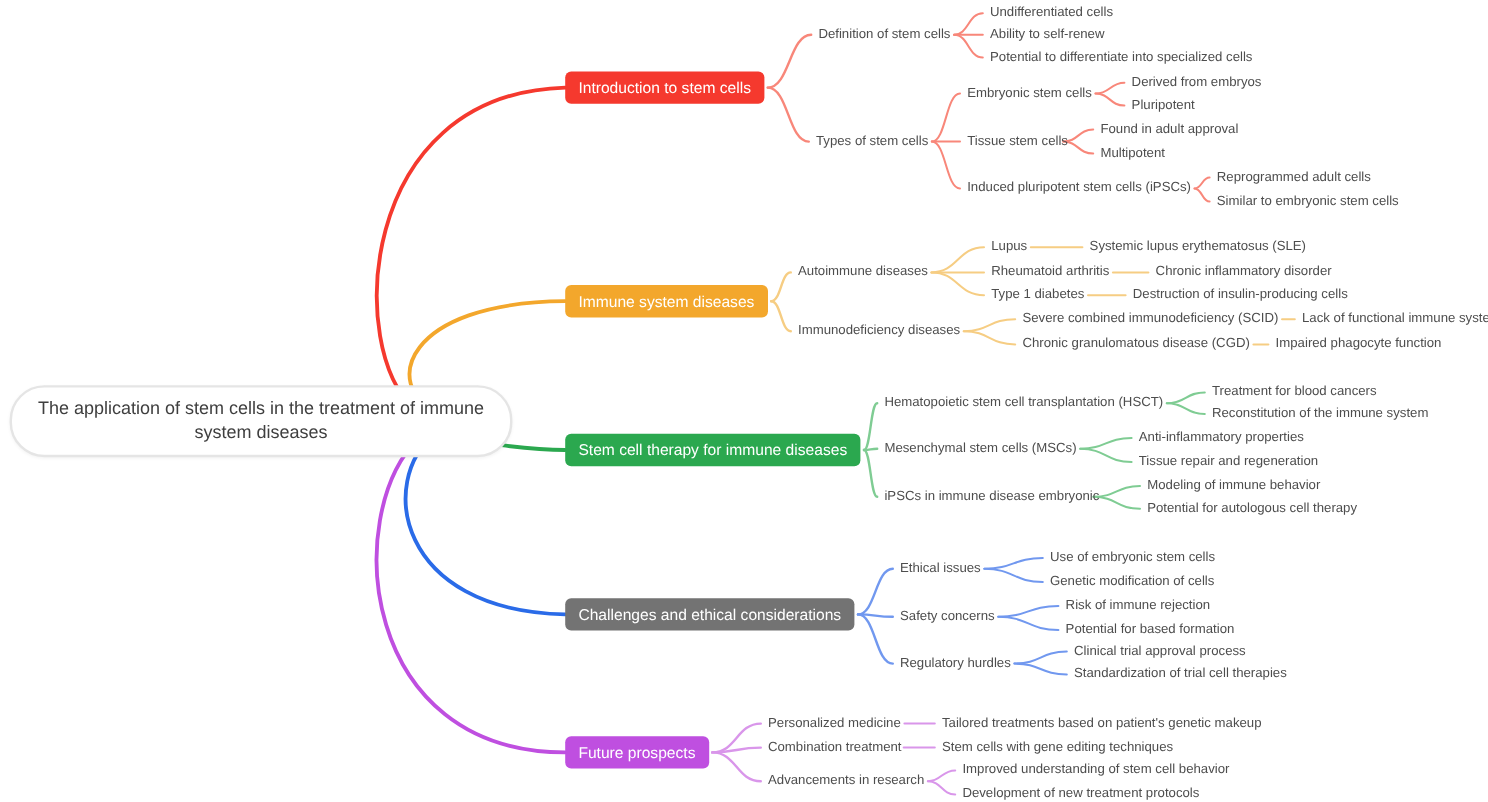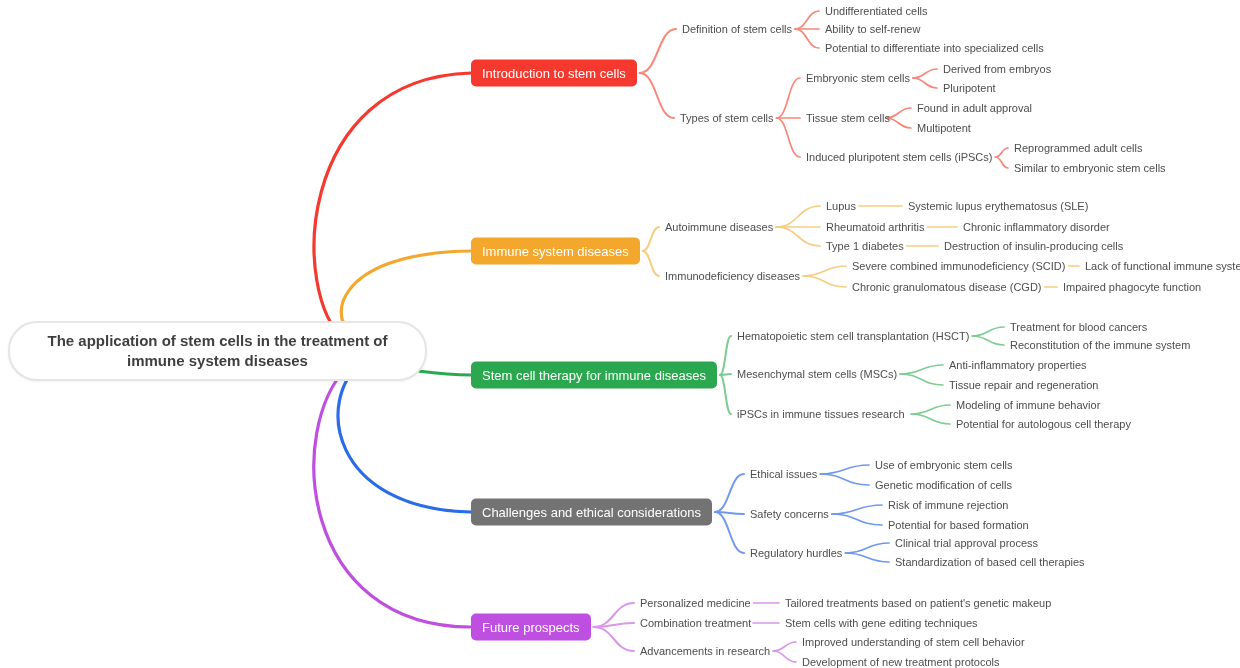--- a/index.html
+++ b/index.html
@@ -4,21 +4,21 @@
 <style>
   html,body{margin:0;padding:0;background:#fff;font-family:"Liberation Sans",sans-serif;}
   #stage{position:relative;width:1240px;height:668px;background:#fff;overflow:hidden;}
   #wires{position:absolute;left:0;top:0;}
   .lbl{position:absolute;transform:translateY(-50%);font-size:11px;line-height:13px;color:#4d4d4d;white-space:nowrap;cursor:default;}
   .topic{position:absolute;transform:translateY(-50%);font-size:13px;line-height:17px;color:#fff;padding:5px 11px;border-radius:5px;white-space:nowrap;cursor:default;}
   .t0{background:#f5392e}.t1{background:#f3a72c}.t2{background:#2ba84f}.t3{background:#737373}.t4{background:#bf4fe0}
   .root{position:absolute;left:8px;top:351px;transform:translateY(-50%);width:391px;min-height:44px;padding:6px 12px;
         background:#fff;border:2px solid #e5e5e5;border-radius:29px;box-shadow:0 1px 3px rgba(0,0,0,.05);
         display:flex;align-items:center;justify-content:center;text-align:center;
-        font-size:15px;line-height:20px;color:#3f3f3f;font-weight:bold;}
+        font-size:15px;line-height:20px;color:#3f3f3f;}
 </style>
 </head>
 <body>
 
 <div id="stage">
   <svg id="wires" width="1240" height="668">
       <path d="M 345 340 C 290 295, 295 78, 471 73" fill="none" stroke="#f5392e" stroke-width="3.2" stroke-linecap="round"></path>
       <path d="M 362 342 C 320 322, 335 252, 471 251" fill="none" stroke="#f3a72c" stroke-width="3.2" stroke-linecap="round"></path>
       <path d="M 418 371 C 442 374, 452 375, 471 375" fill="none" stroke="#2ba84f" stroke-width="3.2" stroke-linecap="round"></path>
       <path d="M 362 362 C 315 400, 330 509, 471 512" fill="none" stroke="#2a6be8" stroke-width="3.2" stroke-linecap="round"></path>
@@ -108,34 +108,34 @@
   <div class="lbl" id="b2c1x1" style="left:852px;top:287px">Chronic granulomatous disease (CGD)</div>
   <div class="lbl" id="b2c1x1y0" style="left:1063px;top:287px">Impaired phagocyte function</div>
 
   <div class="topic t2" id="b3" style="left:471px;top:375px">Stem cell therapy for immune diseases</div>
   <div class="lbl" id="b3c0" style="left:737px;top:336px">Hematopoietic stem cell transplantation (HSCT)</div>
   <div class="lbl" id="b3c0x0" style="left:1010px;top:327px">Treatment for blood cancers</div>
   <div class="lbl" id="b3c0x1" style="left:1010px;top:345px">Reconstitution of the immune system</div>
   <div class="lbl" id="b3c1" style="left:737px;top:374px">Mesenchymal stem cells (MSCs)</div>
   <div class="lbl" id="b3c1x0" style="left:949px;top:365px">Anti-inflammatory properties</div>
   <div class="lbl" id="b3c1x1" style="left:949px;top:385px">Tissue repair and regeneration</div>
-  <div class="lbl" id="b3c2" style="left:737px;top:414px">iPSCs in immune tissues research</div>
+  <div class="lbl" id="b3c2" style="left:737px;top:414px">iPSCs in immune disease embryonic</div>
   <div class="lbl" id="b3c2x0" style="left:956px;top:405px">Modeling of immune behavior</div>
   <div class="lbl" id="b3c2x1" style="left:956px;top:424px">Potential for autologous cell therapy</div>
 
   <div class="topic t3" id="b4" style="left:471px;top:512px">Challenges and ethical considerations</div>
   <div class="lbl" id="b4c0" style="left:750px;top:474px">Ethical issues</div>
   <div class="lbl" id="b4c0x0" style="left:875px;top:465px">Use of embryonic stem cells</div>
   <div class="lbl" id="b4c0x1" style="left:875px;top:485px">Genetic modification of cells</div>
   <div class="lbl" id="b4c1" style="left:750px;top:514px">Safety concerns</div>
   <div class="lbl" id="b4c1x0" style="left:888px;top:505px">Risk of immune rejection</div>
   <div class="lbl" id="b4c1x1" style="left:888px;top:525px">Potential for based formation</div>
   <div class="lbl" id="b4c2" style="left:750px;top:553px">Regulatory hurdles</div>
   <div class="lbl" id="b4c2x0" style="left:895px;top:543px">Clinical trial approval process</div>
-  <div class="lbl" id="b4c2x1" style="left:895px;top:562px">Standardization of based cell therapies</div>
+  <div class="lbl" id="b4c2x1" style="left:895px;top:562px">Standardization of trial cell therapies</div>
 
   <div class="topic t4" id="b5" style="left:471px;top:627px">Future prospects</div>
   <div class="lbl" id="b5c0" style="left:640px;top:603px">Personalized medicine</div>
   <div class="lbl" id="b5c0y0" style="left:785px;top:603px">Tailored treatments based on patient's genetic makeup</div>
   <div class="lbl" id="b5c1" style="left:640px;top:623px">Combination treatment</div>
   <div class="lbl" id="b5c1y0" style="left:785px;top:623px">Stem cells with gene editing techniques</div>
   <div class="lbl" id="b5c2" style="left:640px;top:651px">Advancements in research</div>
   <div class="lbl" id="b5c2x0" style="left:802px;top:642px">Improved understanding of stem cell behavior</div>
   <div class="lbl" id="b5c2x1" style="left:802px;top:662px">Development of new treatment protocols</div>
 </div>

